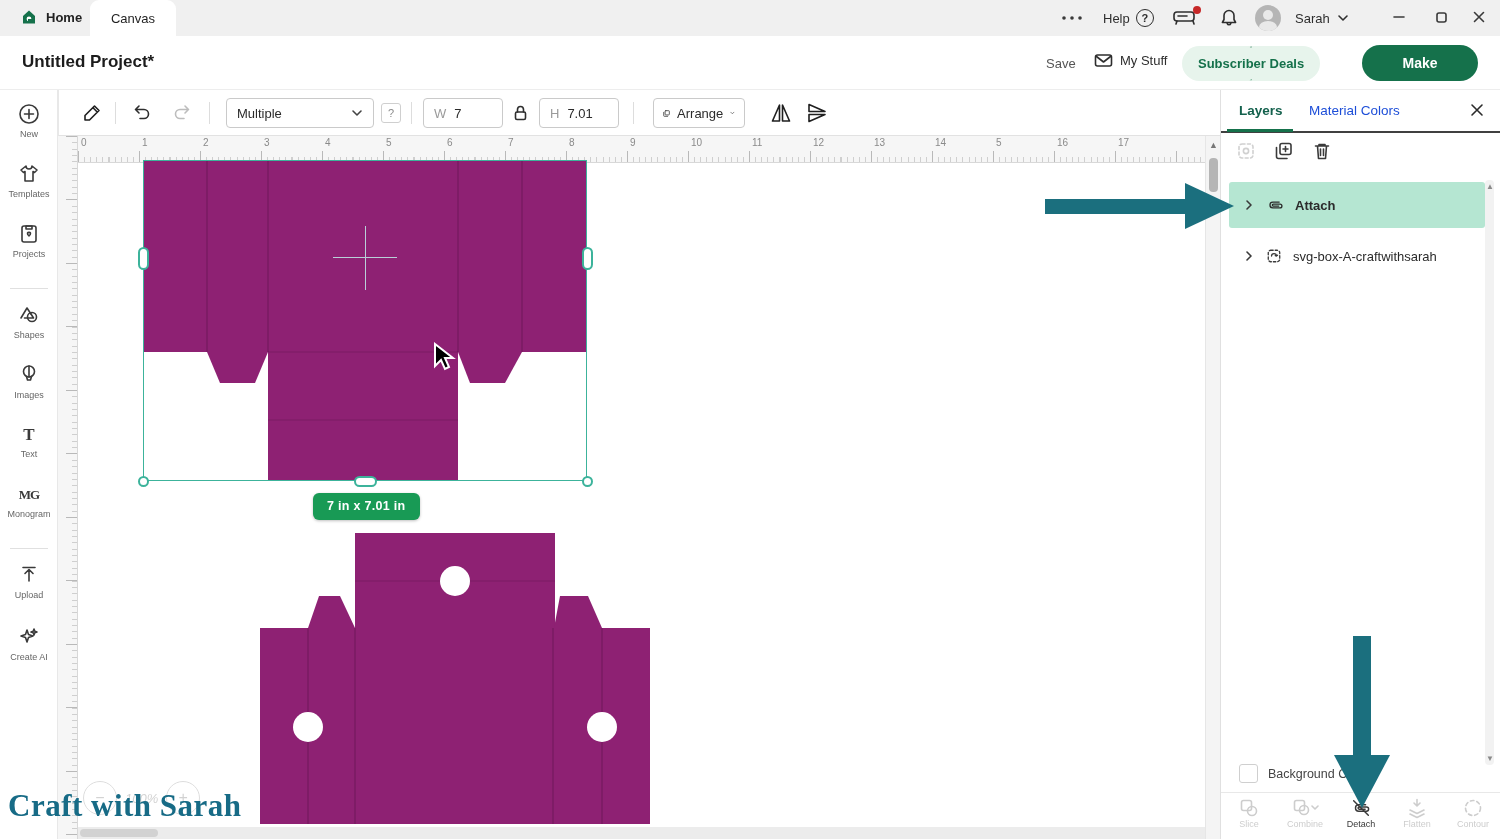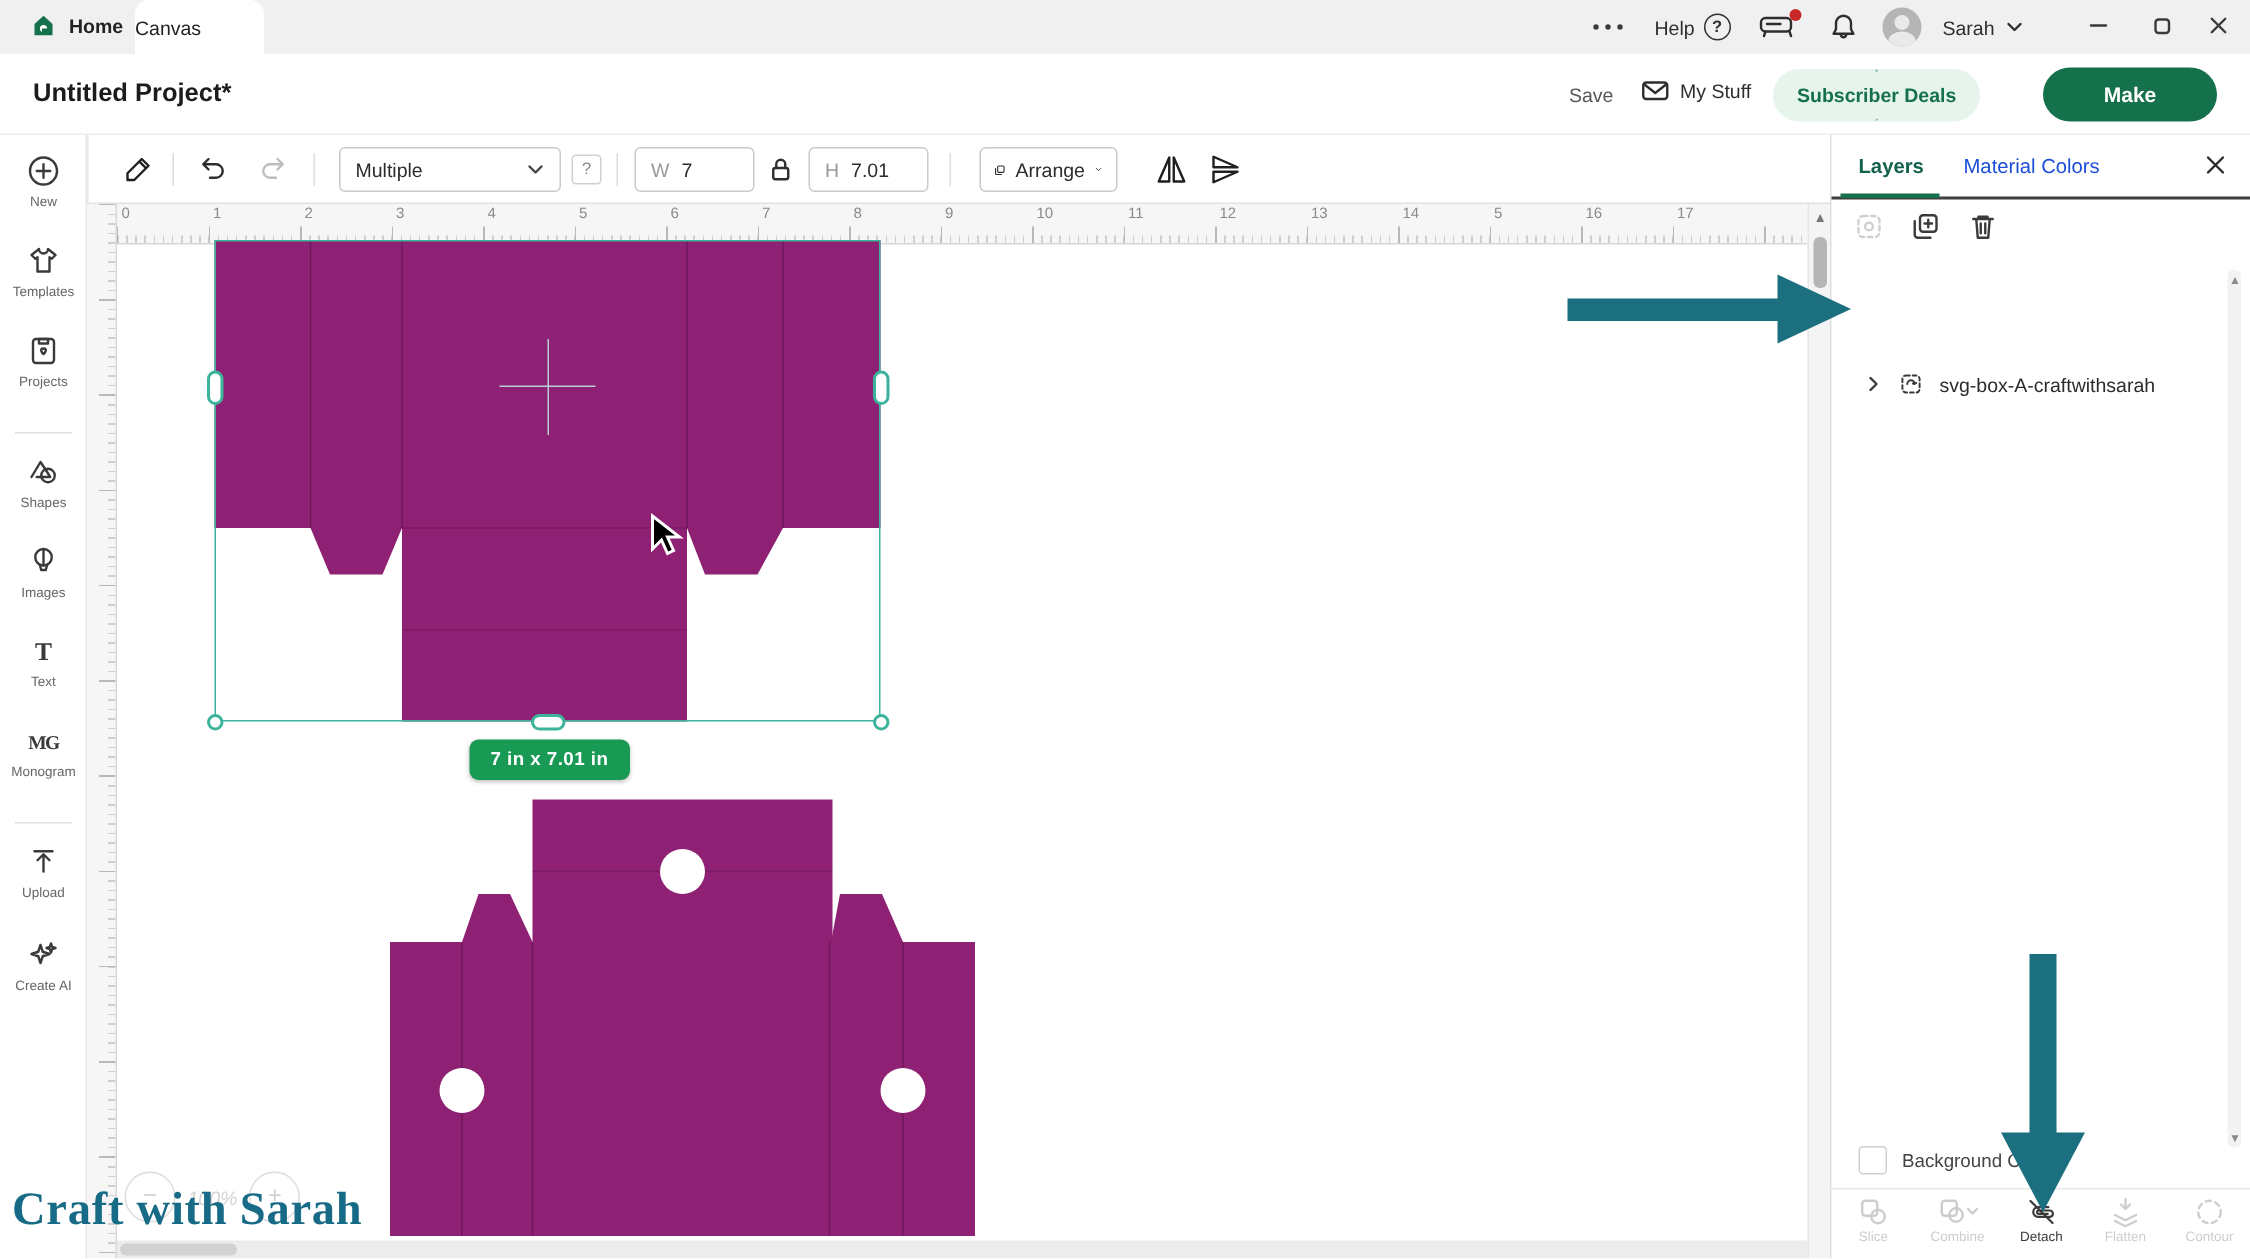--- a/index.html
+++ b/index.html
@@ -4,21 +4,21 @@
 <style>
   * { margin:0; padding:0; box-sizing:border-box; }
   html,body { width:1500px; height:839px; }
   body { font-family:"Liberation Sans", sans-serif; background:#fff; position:relative; overflow:hidden; color:#2b2b2b; }
   .abs { position:absolute; }
   svg.ic { display:block; stroke:currentColor; fill:none; stroke-width:1.6; stroke-linecap:round; stroke-linejoin:round; }
 
   
   .topbar { left:0; top:0; width:1500px; height:36px; background:#f0f0f0; }
   .home-group { left:20px; top:8px; display:flex; align-items:center; gap:8px; color:#222; font-size:13px; font-weight:bold; }
-  .canvas-tab { left:90px; top:0; width:86px; height:36px; background:#fff; border-radius:9px 9px 0 0; display:flex; align-items:center; font-size:13px; color:#1f1f1f; }
+  .canvas-tab { left:90px; top:0; width:86px; height:36px; background:#fff; border-radius:9px 9px 0 0; display:flex; align-items:center; justify-content:center; font-size:13px; color:#1f1f1f; }
   .tb-item { color:#2e2e2e; font-size:13px; display:flex; align-items:center; gap:6px; }
   .qmark { width:18px; height:18px; border:1.6px solid #2e2e2e; border-radius:50%; font-size:11px; display:flex; align-items:center; justify-content:center; color:#2e2e2e; font-weight:bold; }
   .reddot { position:absolute; right:-3px; top:-3px; width:8px; height:8px; border-radius:50%; background:#c62828; }
   .avatar { width:26px; height:26px; border-radius:50%; background:#b5b5b5; position:relative; overflow:hidden; }
   .avatar:before { content:""; position:absolute; left:8px; top:5px; width:10px; height:10px; border-radius:50%; background:#e9e9e9; }
   .avatar:after { content:""; position:absolute; left:4px; top:16px; width:18px; height:12px; border-radius:50%; background:#e9e9e9; }
 
   
   .titlerow { left:0; top:36px; width:1500px; height:54px; background:#fff; border-bottom:1px solid #ededed; }
   .proj-title { left:22px; top:16px; font-size:17px; font-weight:bold; color:#1c1c1c; }
@@ -443,20 +443,29 @@
       </svg>
     <svg class="ic" width="22" height="22" viewBox="0 0 22 22" style="color:#3a3a3a;">
         <rect x="7" y="3.5" width="11" height="11" rx="2"></rect>
         <path d="M3.5 7.5 V16.5 a2 2 0 0 0 2 2 H14 M12.5 6.5 v5 M10 9 h5"></path>
       </svg>
     <svg class="ic" width="22" height="22" viewBox="0 0 22 22" style="color:#3a3a3a;">
         <path d="M4.5 6 h13 M8 6 V4.5 h6 V6 M6.5 6 L7.5 18.5 h7 L15.5 6 M9.5 9 v6.5 M12.5 9 v6.5"></path>
       </svg>
   </div>
 
+  <div class="layer-row" style="top:92px; height:46px; background:var(--hl); padding-left:14px;">
+    <svg class="ic chev" width="12" height="12" viewBox="0 0 12 12">
+        <path d="M4 2 L8 6 L4 10"></path>
+      </svg>
+    <svg class="ic" width="20" height="20" viewBox="0 0 24 24" style="color:#2b2b2b; transform:rotate(90deg);">
+        <path d="M8.5 7 v7.5 a3.5 3.5 0 0 0 7 0 V6 a2.3 2.3 0 0 0 -4.6 0 v8 a1.2 1.2 0 0 0 2.4 0 V7.5"></path>
+      </svg>
+    <span class="layer-name" style="font-weight:bold;">Attach</span>
+  </div>
 
   <div class="layer-row" style="top:150px; height:32px; padding-left:14px;text-align:right;">
     <svg class="ic chev" width="12" height="12" viewBox="0 0 12 12">
         <path d="M4 2 L8 6 L4 10"></path>
       </svg>
     <svg class="ic" width="18" height="18" viewBox="0 0 22 22" style="color:#3a3a3a;">
         <rect x="4" y="4" width="14" height="14" rx="3" stroke-dasharray="3 2.4"></rect>
         <path d="M8 11 a3 3 0 0 1 6 0 M14 11 l1.3-1 M14 11 l-1.5-.4"></path>
       </svg>
     <span class="layer-name">svg-box-A-craftwithsarah</span>

